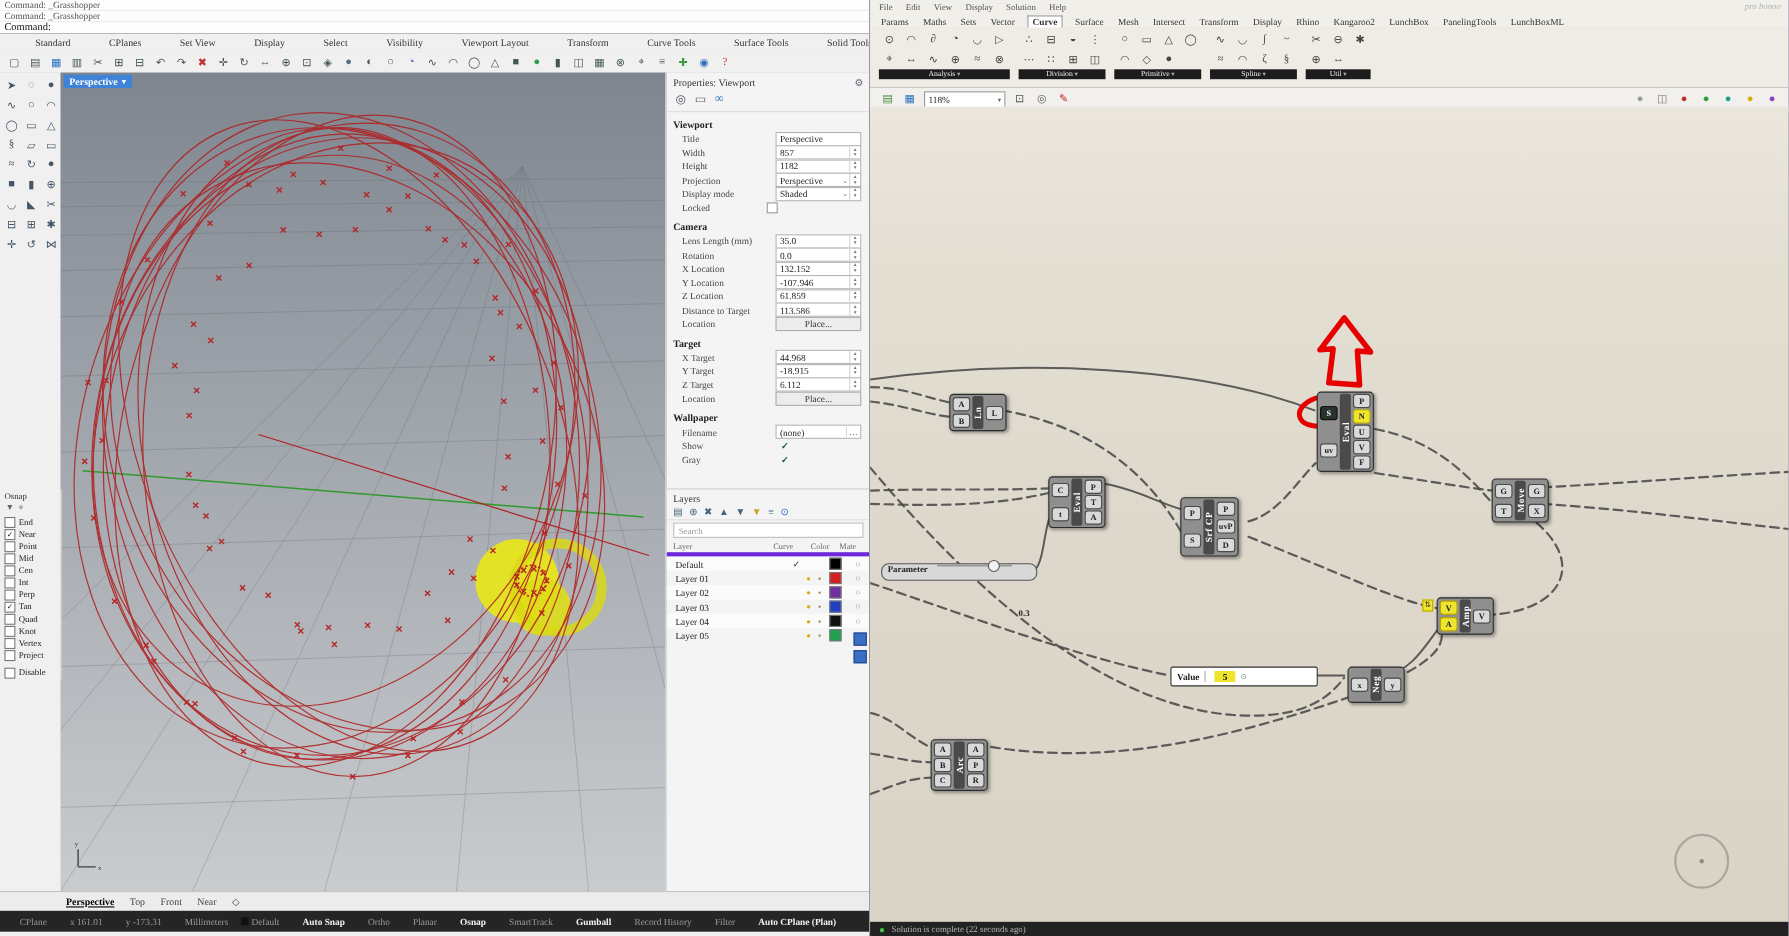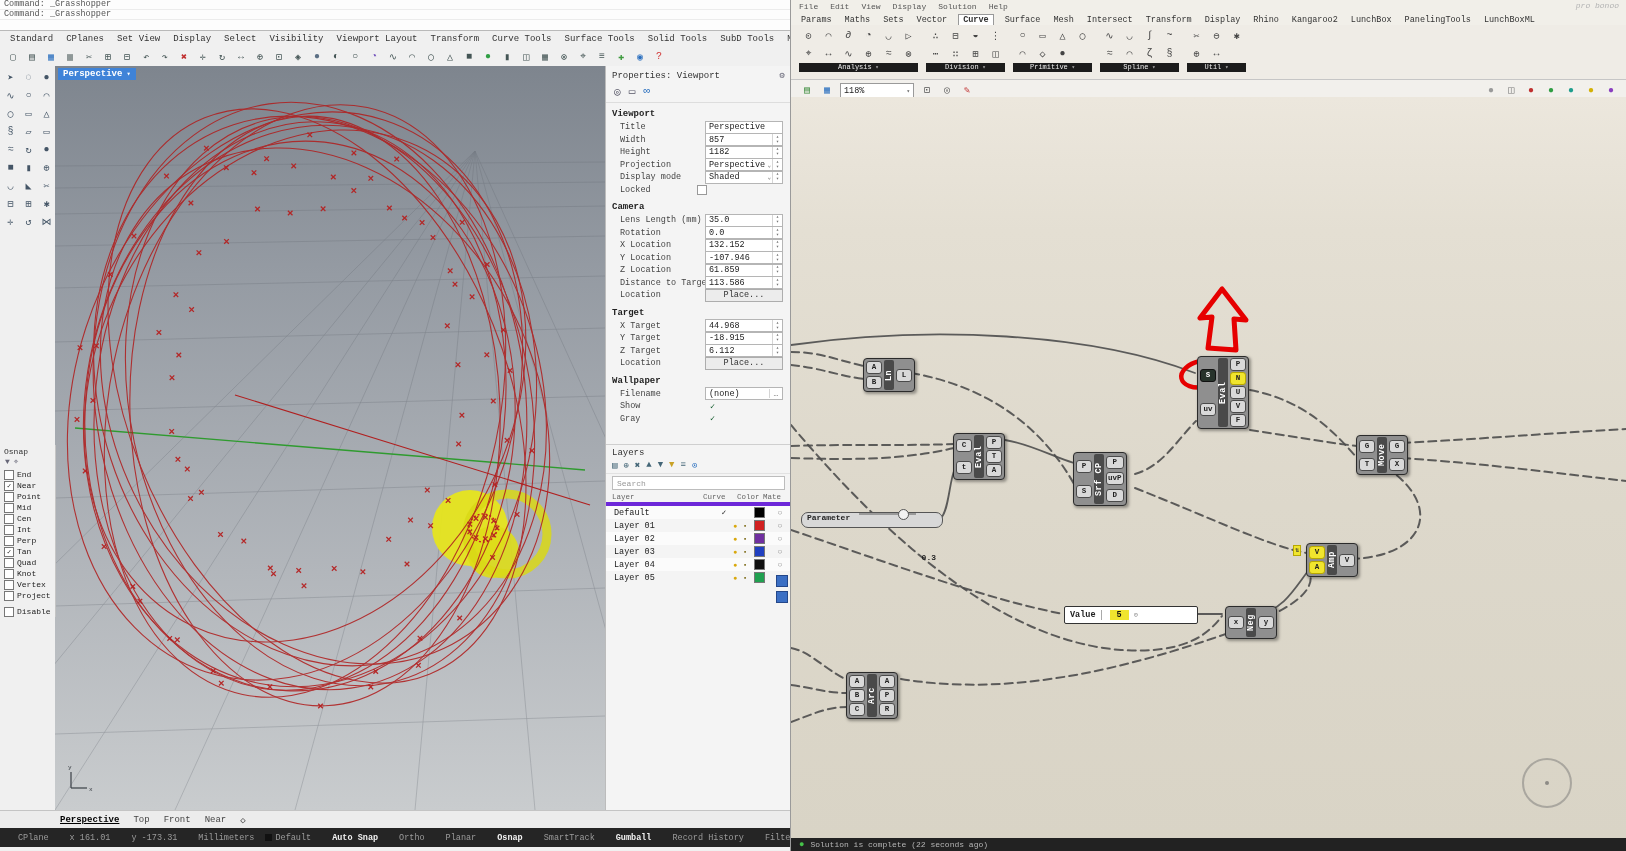--- a/index.html
+++ b/index.html
@@ -1,25 +1,25 @@
 <!DOCTYPE html>
 <html><head>
 <meta charset="utf-8">
 <style>
   html,body{margin:0;padding:0;background:#555;}
   #app{position:relative;width:1626px;height:851px;overflow:hidden;background:#c4b5fd;
-       font-family:Liberation Mono, monospace;font-size:10px;color:#222;}
+       font-family:Liberation Serif, serif;font-size:10px;color:#222;}
   
   #rhino{position:absolute;left:0;top:0;width:790px;height:851px;background:#f0f0f0;}
   #cmd-area{position:absolute;left:0;top:0;width:790px;height:30px;background:#fdfdfd;border-bottom:1px solid #b9b9b9;}
   .cmd-line{height:9px;line-height:9px;font-size:8.5px;color:#555;padding-left:4px;border-bottom:1px solid #ececec;}
   .cmd-prompt{height:11px;line-height:11px;font-size:9.5px;color:#111;padding-left:4px;}
   #menu-tabs{position:absolute;left:0;top:31px;width:790px;height:16px;display:flex;gap:13px;align-items:center;
              padding-left:10px;background:#f0f0f0;border-bottom:1px solid #dcdcdc;font-size:9px;color:#333;}
-  .mtab{white-space:nowrap;cursor:default;}
+  .mtab{white-space:nowrap;cursor:default;margin-left:22px;}
   #top-icons{position:absolute;left:0;top:47px;width:790px;height:19px;display:flex;gap:3px;align-items:center;
              padding-left:5px;background:#f0f0f0;border-bottom:1px solid #c9c9c9;}
   .ticon{width:16px;height:15px;display:inline-flex;align-items:center;justify-content:center;font-size:10px;color:#455;
          border-radius:2px;}
   #palette{position:absolute;left:0;top:66px;width:55px;height:744px;background:#f0f0f0;border-right:1px solid #c5c5c5;
            display:grid;grid-template-columns:repeat(3,17px);grid-auto-rows:17px;gap:1px;padding:3px 1px;align-content:start;justify-content:center;}
   .picon{display:flex;align-items:center;justify-content:center;font-size:10px;color:#456;}
   
   #osnap{position:absolute;left:0;top:445px;width:55px;height:172px;background:#f0f0f0;z-index:5;border-right:1px solid #c5c5c5;font-size:8px;}
   #osnap .os-title{font-size:8px;color:#333;padding:2px 0 1px 4px;}
@@ -139,20 +139,21 @@
 </head>
 <body>
 
 <div id="app">
 
   <section id="rhino">
 
     <div id="cmd-area">
       <div class="cmd-line">Command: _Grasshopper</div>
       <div class="cmd-line">Command: _Grasshopper</div>
+      <div class="cmd-prompt">Command:</div>
     </div>
 
     <div id="menu-tabs">
 
     <span class="mtab">Standard</span>
         <span class="mtab">CPlanes</span>
         <span class="mtab">Set View</span>
         <span class="mtab">Display</span>
         <span class="mtab">Select</span>
         <span class="mtab">Visibility</span>

